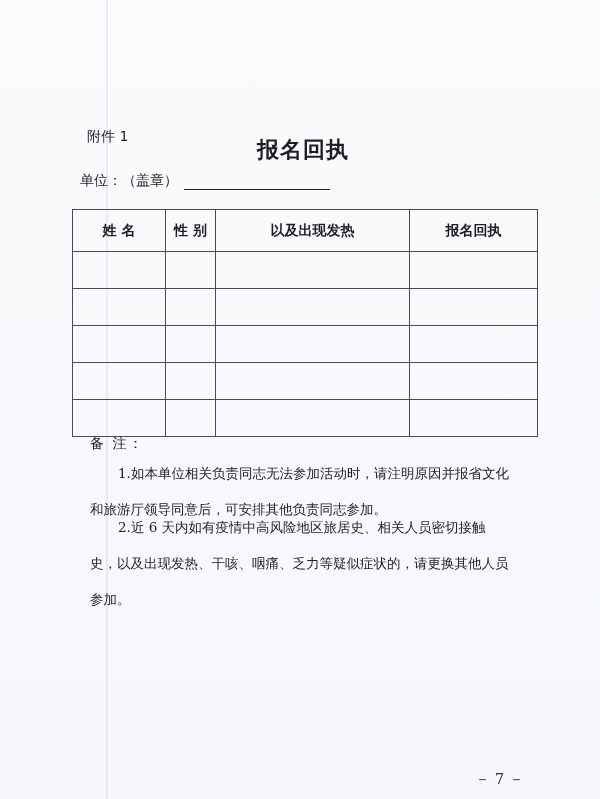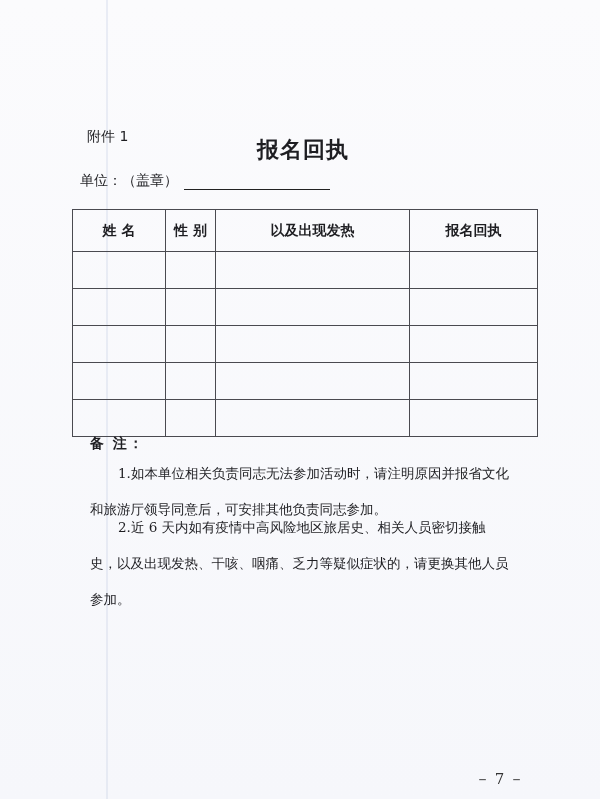--- a/index.html
+++ b/index.html
@@ -13,21 +13,21 @@
   .page { position: absolute; inset: 0; background: linear-gradient(180deg, #fbfbfd 0%, #f6f7fb 100%); }
   .scan-line { position: absolute; left: 106px; top: 0; width: 2px; height: 799px; background: rgba(200,210,230,0.35); }
   .attachment { position: absolute; left: 87px; top: 84px; font-size: 14px; margin-top: 44px; }
   .title { position: absolute; left: 0; right: 0; top: 135px; text-align: center; font-family: "DejaVu Serif", "Liberation Serif", serif; font-weight: bold; font-size: 22px; letter-spacing: 1px; padding-left: 6px; }
   .unit-line { position: absolute; left: 80px; top: 172px; font-size: 14px; display: flex; align-items: flex-end; justify-content: space-between; }
   .unit-blank { display: inline-block; width: 146px; border-bottom: 1px solid #222; height: 14px; margin-left: 6px; }
   table.form { position: absolute; left: 72px; top: 209px; width: 465px; border-collapse: collapse; table-layout: fixed; }
   table.form td, table.form th { border: 1px solid #4a4a50; font-weight: bold; font-size: 14px; text-align: center; }
   table.form th { height: 39px; }
   table.form td { height: 34px; }
-  .notes-title { position: absolute; left: 90px; top: 435px; font-size: 14px; font-weight: bold; letter-spacing: 2px; }
+  .notes-title { position: absolute; left: 90px; top: 435px; font-size: 14px; font-weight: normal; letter-spacing: 2px; }
   .note { position: absolute; left: 90px; width: 420px; font-family: "DejaVu Serif", "Liberation Serif", serif; font-size: 13.5px; line-height: 36px; text-indent: 28px; }
   .note1 { top: 455px; }
   .note2 { top: 509px; }
   .page-num { position: absolute; left: 475px; top: 770px; font-size: 15px; font-family: "DejaVu Serif", serif; color: #333; }
 </style>
 </head>
 <body>
 
 <div class="page">
   <div class="scan-line"></div>

